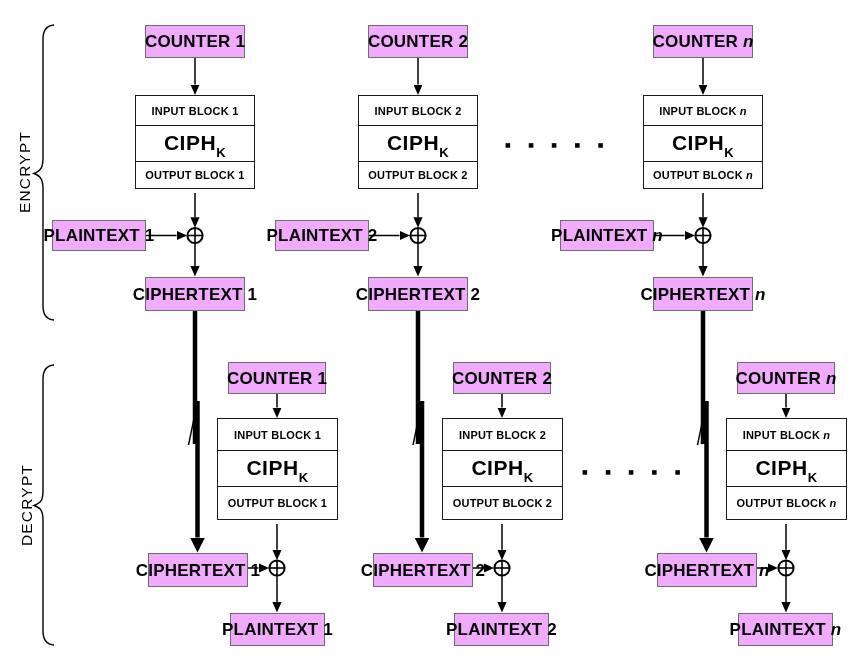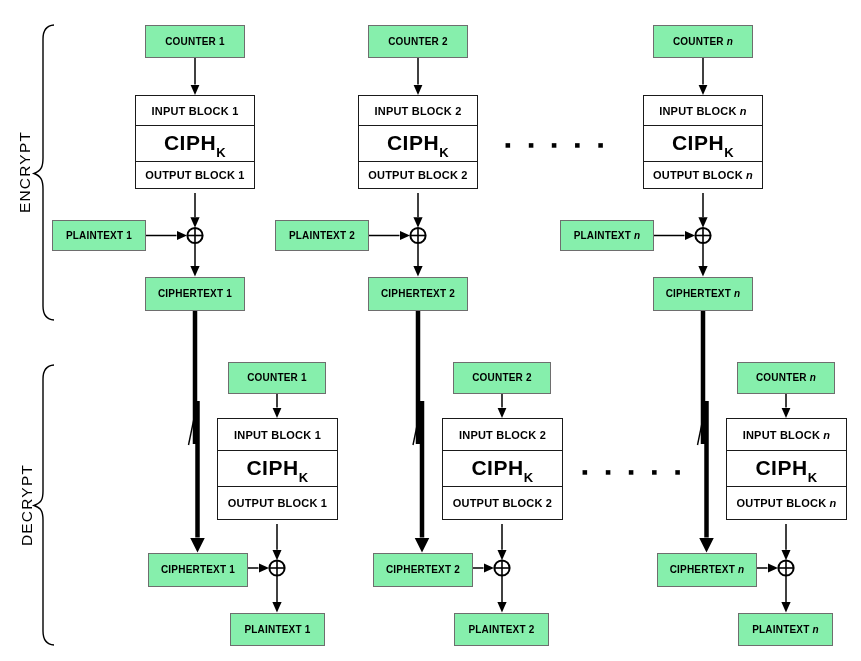--- a/index.html
+++ b/index.html
@@ -1,21 +1,21 @@
 <!DOCTYPE html>
 <html><head>
 <meta charset="utf-8">
 <style>
   html,body{margin:0;padding:0;background:#ffffff;}
   #stage{position:relative;width:861px;height:661px;background:#ffffff;overflow:hidden;
          font-family:"Liberation Sans",sans-serif;}
   svg{position:absolute;left:0;top:0;}
-  .box{position:absolute;box-sizing:border-box;background:#86efac;border:1.4px solid #6e6e6e;
+  .box{position:absolute;box-sizing:border-box;background:#f0abfc;border:1.4px solid #6e6e6e;
        display:flex;align-items:center;justify-content:center;
-       font-weight:bold;font-size:10px;line-height:1;color:#000;letter-spacing:0.2px;white-space:nowrap;}
+       font-weight:bold;font-size:17px;line-height:1;color:#000;letter-spacing:0.2px;white-space:nowrap;}
   .stack{position:absolute;}
   .row{position:relative;box-sizing:border-box;background:#ffffff;border:1.8px solid #1a1a1a;
        display:flex;align-items:center;justify-content:center;
        font-weight:bold;font-size:11px;line-height:1;color:#000;letter-spacing:0.2px;white-space:nowrap;}
   .row + .row{margin-top:-1.8px;}
   .row.ciph{font-size:21px;letter-spacing:0.5px;}
   .lbl{display:inline;}
   sub.k{font-size:13px;position:relative;top:2px;}
   .var{font-style:italic;}
   .dots{position:absolute;color:#000;font-family:"DejaVu Sans",sans-serif;

